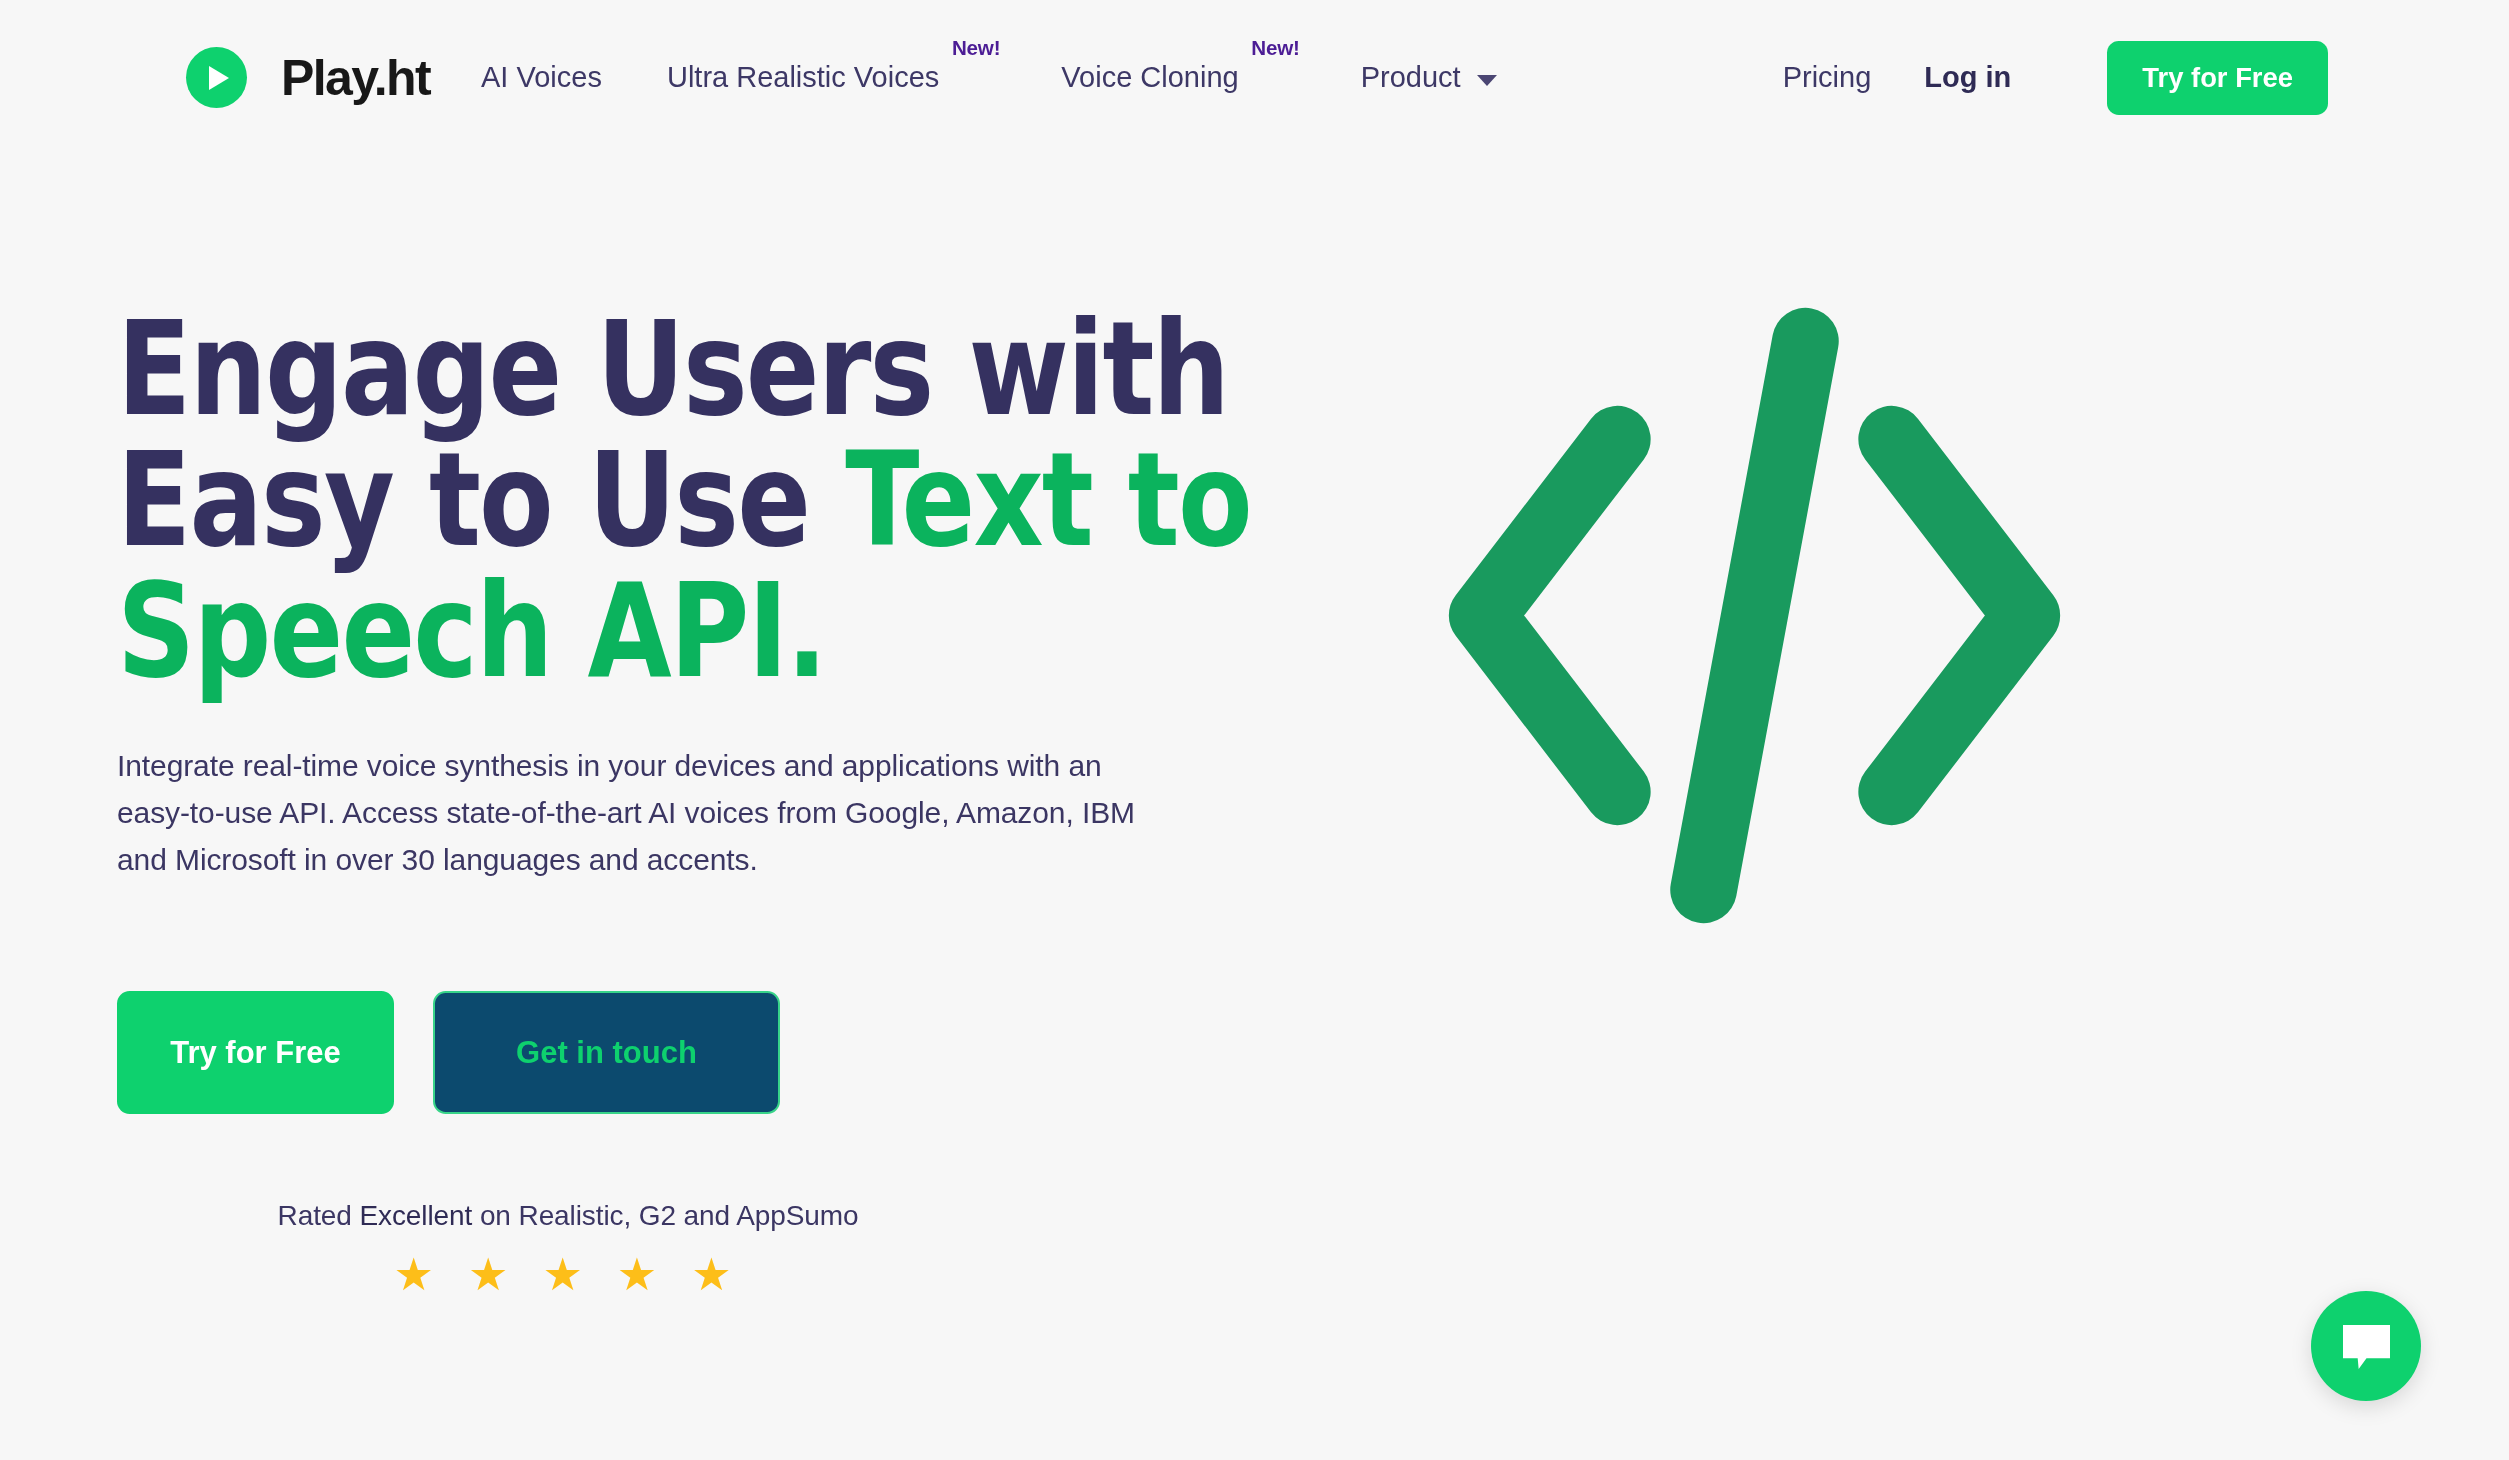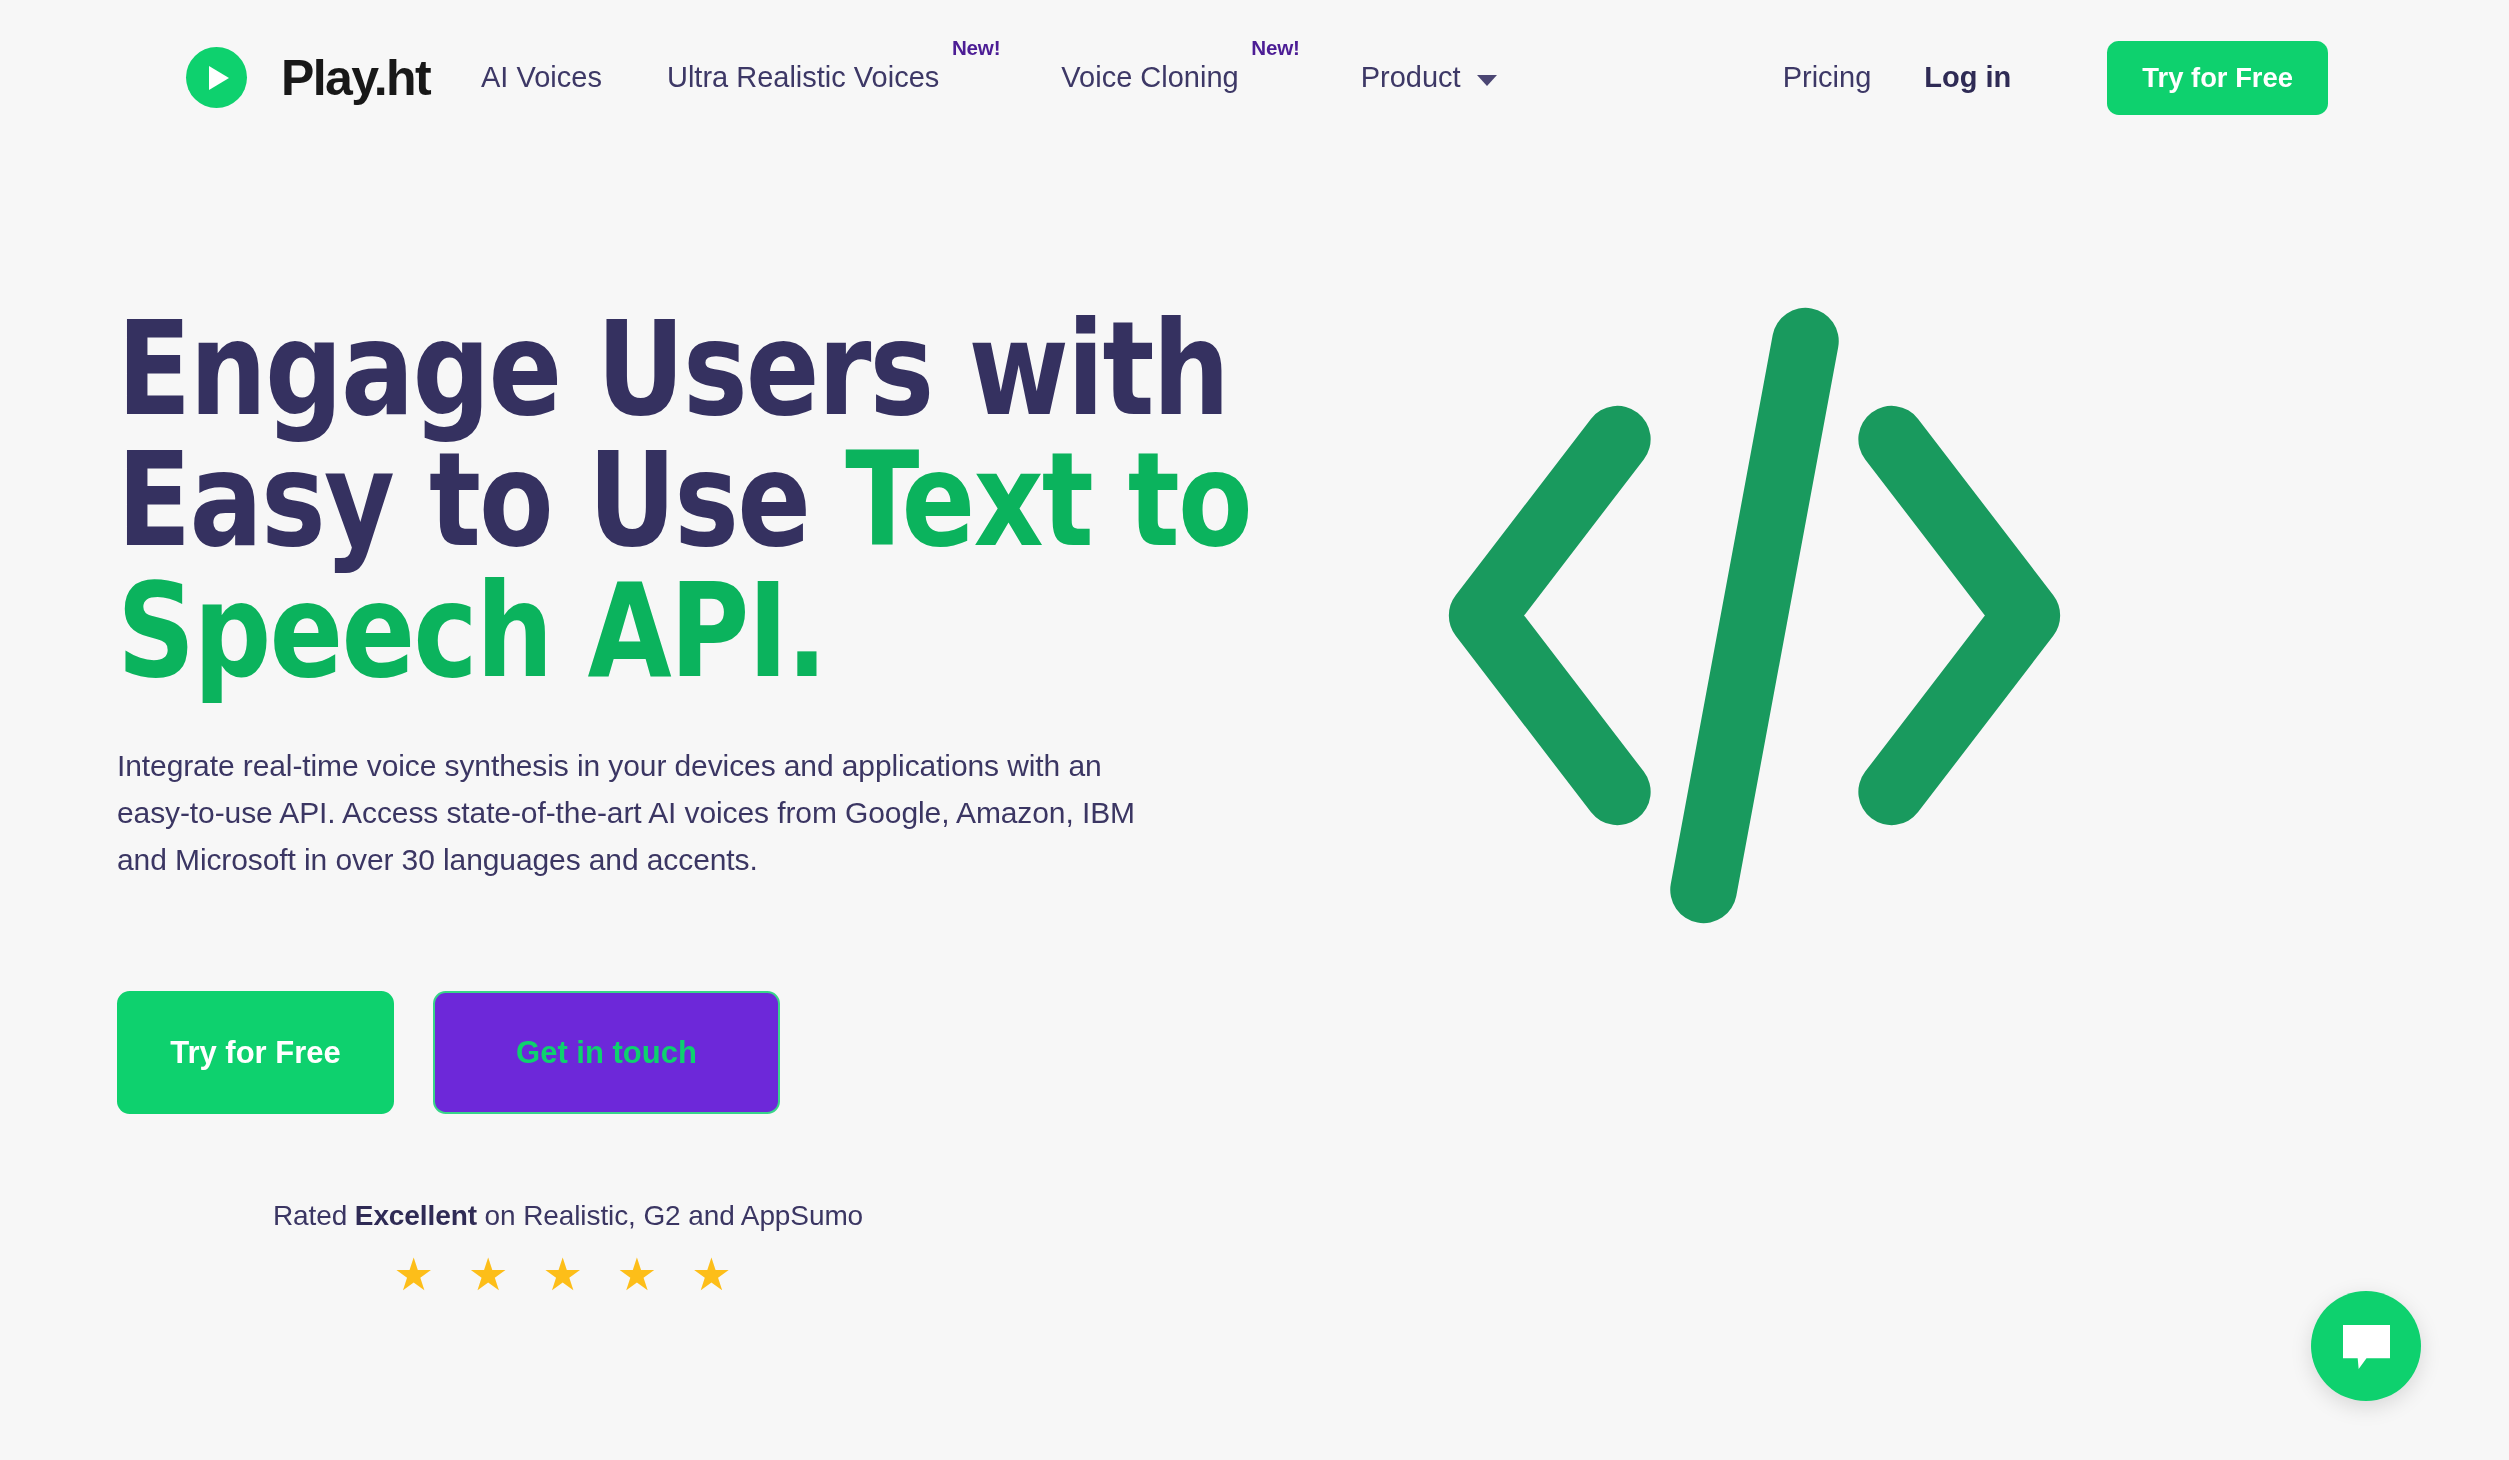--- a/index.html
+++ b/index.html
@@ -195,21 +195,21 @@
     font-size:31px;
     font-weight:700;
     border:none;
     border-radius:12.7px;
     width:277px;
     height:123px;
     cursor:pointer;
     font-family:inherit;
   }
   .btn-secondary {
-    background:#6d28d9;
+    background:#0c4a6e;
     color:#0ed16e;
     font-size:31px;
     font-weight:700;
     border:2px solid #38d489;
     border-radius:12.7px;
     width:347px;
     height:123px;
     cursor:pointer;
     font-family:inherit;
   }
@@ -218,21 +218,21 @@
     margin-top:88px;
     width:902px;
     text-align:center;
   }
   .rating-text {
     font-size:28px;
     color:#3b3663;
     letter-spacing:-0.1px;
     line-height:1;
   }
-  .rating-text b { font-weight:700; color:#2f2b55; }
+  .rating-text b { font-weight:400; color:#2f2b55; }
   .rating-stars {
     margin-top:21.6px;
     font-size:45px;
     color:#fdbe19;
     letter-spacing:10.8px;
     line-height:1;
   }
 
   
   .hero-right {

